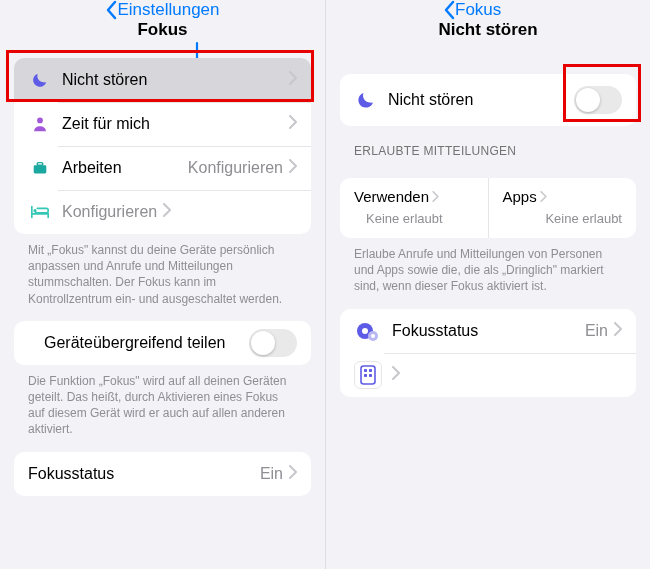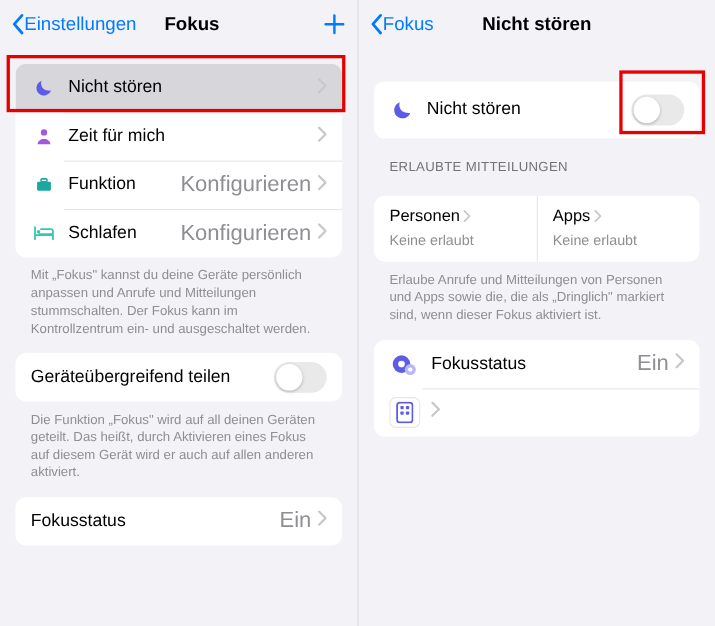--- a/index.html
+++ b/index.html
@@ -20,20 +20,21 @@
   }
   .pane + .pane { border-left: 1px solid #ddd; }
   
   .nav {
     height: 44px;
     display: flex;
     align-items: center;
     justify-content: space-between;
     padding: 0 10px;
     background: #f2f2f7;
+    flex-direction: column;
   }
   .nav .back {
     display: flex;
     align-items: center;
     color: #007aff;
     font-size: 17px;
     min-width: 90px;
   }
   .nav .back svg { flex-shrink: 0; }
   .nav .title {
@@ -77,21 +78,21 @@
     align-items: center;
     justify-content: center;
     margin-right: 10px;
   }
   .row .label {
     flex: 1;
     font-size: 16px;
     color: #000;
   }
   .row .value {
-    font-size: 20px;
+    font-size: 16px;
     color: #8e8e93;
     margin-right: 6px;
   }
   .row .chev { color: #c7c7cc; }
   .row.selected { background: #d6d6db; }
   .footer {
     font-size: 12px;
     color: #8e8e93;
     padding: 8px 28px 0 28px;
     line-height: 1.35;
@@ -123,32 +124,33 @@
     border: 3px solid #e60000;
     pointer-events: none;
   }
   .split2 {
     display: flex;
   }
   .split2 .col {
     flex: 1;
     padding: 10px 14px 12px 14px;
   }
-  .split2 .col + .col { border-left: 1px solid #e5e5ea; }
+  .split2 .col + .col { border-left: 1px solid #e5e5ea; text-align: right; }
   .split2 .col .cat {
     font-size: 15px;
     color: #000;
     display: flex;
     align-items: center;
     gap: 3px;
     margin-bottom: 6px;
   }
   .split2 .col .sub {
     font-size: 13px;
     color: #8e8e93;
+    margin-left: 12px;
   }
   .chev-sm { color: #c7c7cc; }
   .row-icon-box {
     width: 28px; height: 28px;
     border-radius: 6px;
     display: flex;
     align-items: center;
     justify-content: center;
     margin-right: 10px;
     background: #fff;
@@ -212,50 +214,49 @@
         </span>
       </div>
 
       <div class="row">
         <span class="icon">
           <svg width="18" height="18" viewBox="0 0 20 20">
               <rect x="3" y="7" width="14" height="9" rx="1.5" fill="#1ba8a0"></rect>
               <rect x="7" y="4" width="6" height="3" rx="1" fill="none" stroke="#1ba8a0" stroke-width="1.6"></rect>
             </svg>
         </span>
-        <span class="label">Funktion</span>
+        <span class="label">Arbeiten</span>
         <span class="value">Konfigurieren</span>
         <span class="chev">
           <svg width="8" height="14" viewBox="0 0 8 14">
               <path d="M1 1 L7 7 L1 13" stroke="#c7c7cc" stroke-width="2" fill="none" stroke-linecap="round" stroke-linejoin="round"></path>
             </svg>
         </span>
       </div>
 
       <div class="row">
         <span class="icon">
           <svg width="20" height="18" viewBox="0 0 22 18">
               <path d="M2 3v12M2 11h18v4M6 10h12a2 2 0 0 0 2-2V7a2 2 0 0 0-2-2H8" stroke="#34c7b5" stroke-width="1.8" fill="none" stroke-linecap="round"></path>
               <circle cx="5.5" cy="7.5" r="1.8" fill="#34c7b5"></circle>
             </svg>
         </span>
-        <span class="label">Schlafen</span>
         <span class="value">Konfigurieren</span>
         <span class="chev">
           <svg width="8" height="14" viewBox="0 0 8 14">
               <path d="M1 1 L7 7 L1 13" stroke="#c7c7cc" stroke-width="2" fill="none" stroke-linecap="round" stroke-linejoin="round"></path>
             </svg>
         </span>
       </div>
     </div>
     <div class="footer">Mit „Fokus" kannst du deine Geräte persönlich anpassen und Anrufe und Mitteilungen stummschalten. Der Fokus kann im Kontrollzentrum ein- und ausgeschaltet werden.</div>
 
     <div class="group">
       <div class="row">
-        <span class="label" style="margin-left:0">Geräteübergreifend teilen</span>
+        <span class="label" style="margin-left:16px">Geräteübergreifend teilen</span>
         <span class="toggle"></span>
       </div>
     </div>
     <div class="footer">Die Funktion „Fokus" wird auf all deinen Geräten geteilt. Das heißt, durch Aktivieren eines Fokus auf diesem Gerät wird er auch auf allen anderen aktiviert.</div>
 
     <div class="group">
       <div class="row">
         <span class="label" style="margin-left:0">Fokusstatus</span>
         <span class="value">Ein</span>
         <span class="chev">
@@ -294,21 +295,21 @@
         <span class="label">Nicht stören</span>
         <span class="toggle"></span>
       </div>
     </div>
 
     <div class="header">ERLAUBTE MITTEILUNGEN</div>
     <div class="group">
       <div class="split2">
         <div class="col">
           <div class="cat">
-            <span>Personen</span>
+            <span>Verwenden</span>
             <svg class="chev-sm" width="7" height="11" viewBox="0 0 8 14">
                 <path d="M1 1 L7 7 L1 13" stroke="#c7c7cc" stroke-width="2" fill="none" stroke-linecap="round" stroke-linejoin="round"></path>
               </svg>
           </div>
           <div class="sub">Keine erlaubt</div>
         </div>
         <div class="col">
           <div class="cat">
             <span>Apps</span>
             <svg class="chev-sm" width="7" height="11" viewBox="0 0 8 14">

